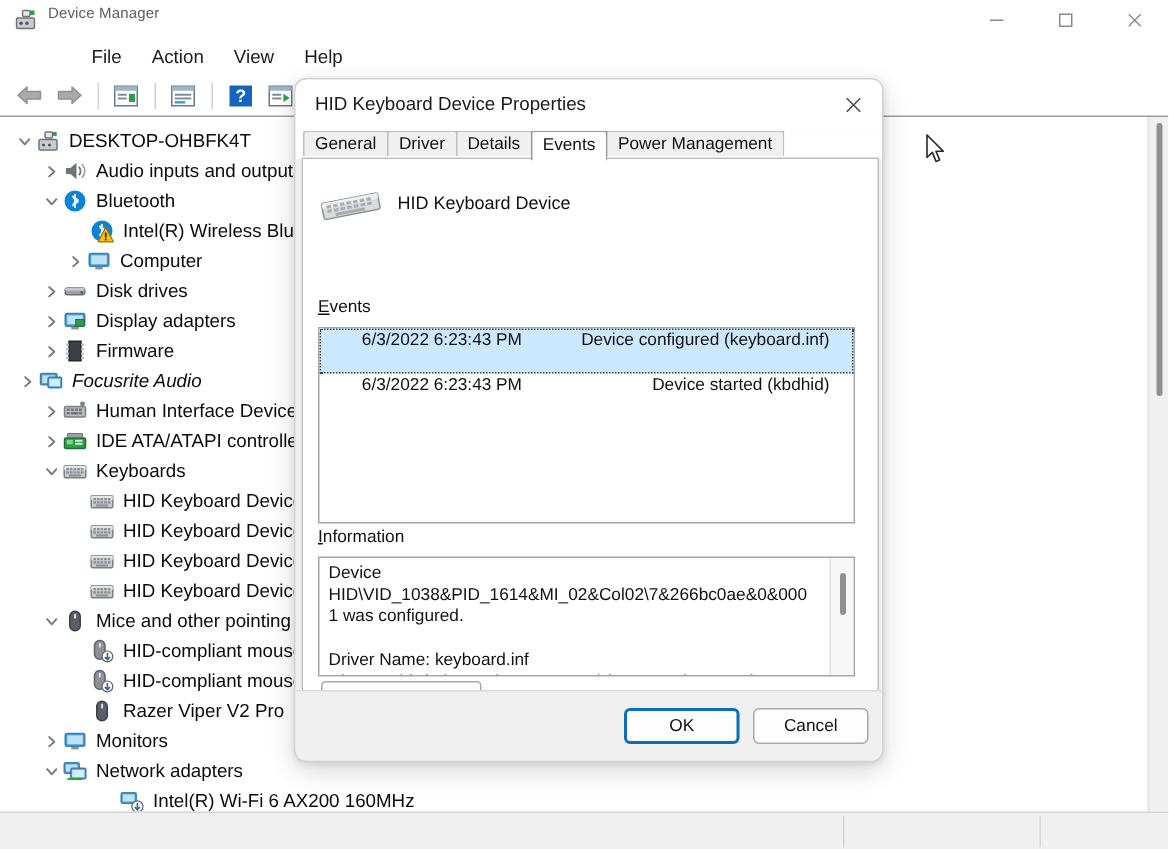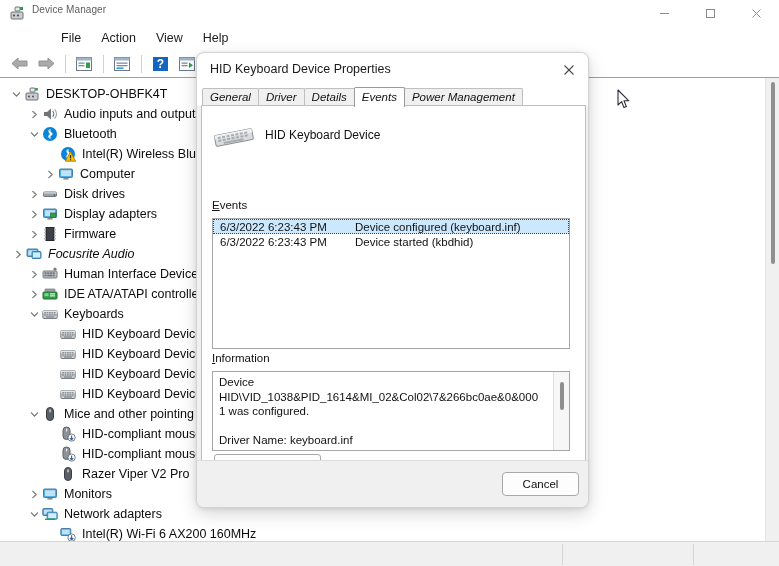--- a/index.html
+++ b/index.html
@@ -164,23 +164,22 @@
     display: flex; align-items: center; justify-content: center;
     color: #4a4a4a;
     border-top-right-radius: 8px;
   }
 
   
   .tabstrip {
     position: absolute; left: 0; top: 34px;
     width: 393px; height: 19px;
     background: #ffffff;
-    display: flex; align-items: center;
+    display: flex; align-items: flex-start;
     padding-left: 5px;
-    font-style: italic;
   }
   .tab {
     font-size: 11.5px; color: #111;
     padding: 2px 7px 2px 7px;
     height: 17px; line-height: 13px;
     border: 1px solid #bfbfbf;
     border-bottom: none;
     background: #f0f0f0;
     margin-right: -1px;
     border-top-left-radius: 2px; border-top-right-radius: 2px;
@@ -231,21 +230,21 @@
   }
   .ev-th {
     font-size: 11.5px; color: #111;
     padding: 3px 0 0 7px;
     height: 21px;
     border-right: 1px solid #d8d8d8;
   }
   .ev-th.c1 { width: 135px; }
   .ev-th.c2 { width: 200px; }
   .ev-th.c3 { width: 21px; border-right: none; }
-  .ev-row { display: flex; height: 15px; }
+  .ev-row { display: flex; height: 30px; text-align: right; }
   .ev-row.sel {
     background: #cce8ff;
     outline: 1px dotted #444; outline-offset: -1px;
   }
   .ev-td {
     font-size: 11.5px; color: #111;
     padding: 1px 0 0 7px;
     line-height: 15px;
   }
   .ev-td.c1 { width: 135px; }
@@ -763,21 +762,21 @@
             </span>
             <span class="ticon"><svg width="16" height="16" viewBox="0 0 16 16">
                 <rect x="0.8" y="2.5" width="10" height="7" rx="1" fill="#3aa0e0" stroke="#4a7fa5"></rect>
                 <rect x="1.9" y="3.6" width="7.8" height="4.8" fill="#bfe2f7"></rect>
                 <rect x="5.2" y="6.2" width="10" height="7" rx="1" fill="#5fb4e8" stroke="#3d7ea8"></rect>
                 <rect x="6.2" y="7.3" width="8" height="4.8" fill="#d6ecfb"></rect>
                 <rect x="3" y="12.6" width="10" height="1.4" fill="#2f9e44"></rect>
               </svg></span>
             <span class="tlabel">Network adapters</span>
           </div>
-          <div class="trow" style="padding-left: 44px;">
+          <div class="trow" style="padding-left: 64px;">
             <span class="chev"></span>
             <span class="ticon"><svg width="16" height="16" viewBox="0 0 16 16">
                 <rect x="0.8" y="2.5" width="10" height="7" rx="1" fill="#3aa0e0" stroke="#4a7fa5"></rect>
                 <rect x="1.9" y="3.6" width="7.8" height="4.8" fill="#bfe2f7"></rect>
                 <circle cx="11.6" cy="11.6" r="3.7" fill="#ffffff" stroke="#5a6066" stroke-width=".8"></circle>
                 <path d="M11.6 9.3 v4.5 M9.9 12 l1.7 1.8 l1.7 -1.8" stroke="#2a66a8" stroke-width="1.1" fill="none"></path>
               </svg></span>
             <span class="tlabel">Intel(R) Wi-Fi 6 AX200 160MHz</span>
           </div>
         </div>
@@ -874,20 +873,21 @@
         </div>
       </div>
 
       <div class="btn btn-viewall">
         <span><span class="acc">V</span>iew All Events...</span>
       </div>
 
     </div>
 
     <div class="dlg-footer">
+      <div class="btn btn-ok">OK</div>
       <div class="btn btn-cancel">Cancel</div>
     </div>
 
   </div>
 
   <div class="cursor">
     <svg width="14" height="21" viewBox="0 0 14 21">
       <path d="M1 1 L1 16 L4.6 12.6 L7 18.6 L9.4 17.6 L7 11.8 L11.8 11.8 Z" fill="#ffffff" stroke="#2b2b38" stroke-width="1.1" stroke-linejoin="round"></path>
     </svg>
   </div>

